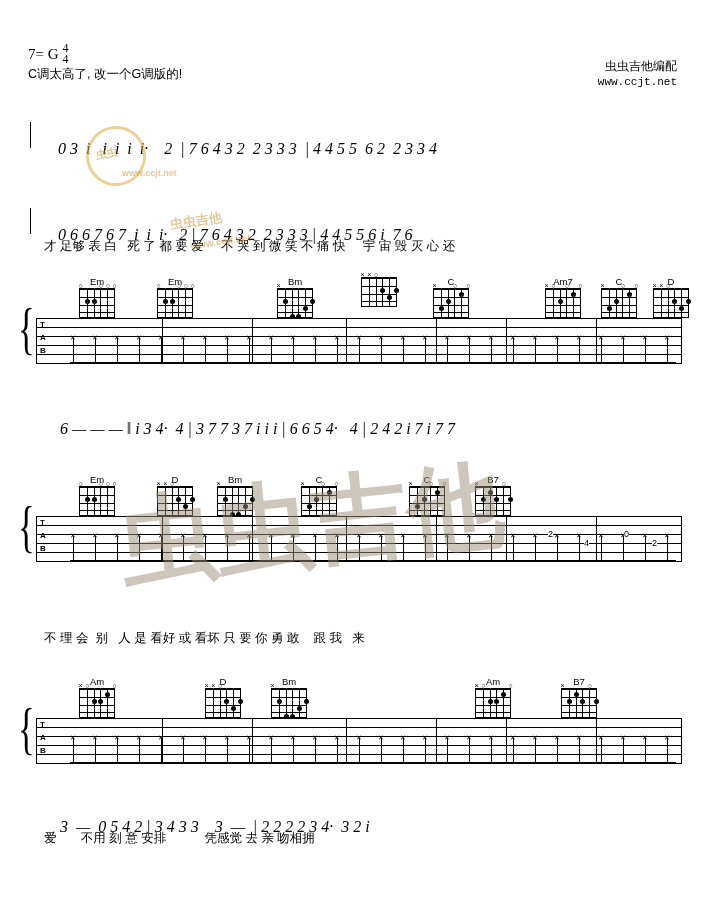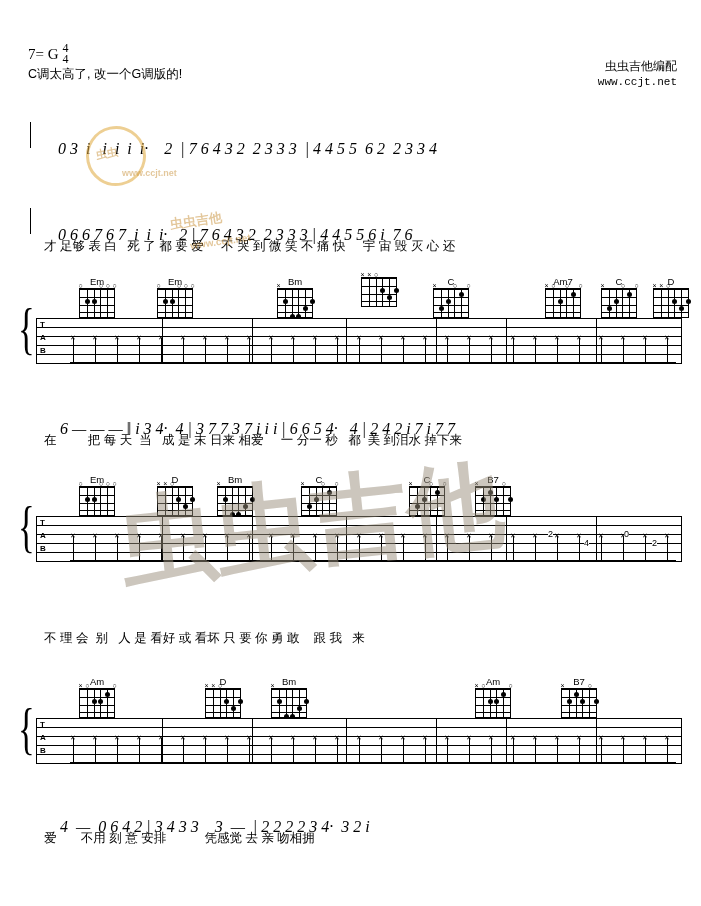--- a/index.html
+++ b/index.html
@@ -637,21 +637,20 @@
       <div class="slash" style="left: 606px; top: 16px; font-size: 7px;">✕</div>
       <div class="stem" style="left: 609px; top: 20px; height: 24px;"></div>
       <div class="slash" style="left: 628px; top: 16px; font-size: 7px;">✕</div>
       <div class="stem" style="left: 631px; top: 20px; height: 24px;"></div>
       <div class="beam" style="left: 34px; top: 44px; width: 606px;"></div>
     </div>
 
   <div class="jianpu" style="left:44px;top:402px;">
     <span class="num">6 — — — ‖ i 3 4·  4 | 3 7 7 3 7 i i i | 6 6 5 4·   4 | 2 4 2 i 7 i 7 7</span>
   </div>
-  <div class="lyr" style="left:44px;top:432px;">在         把 每 天  当   成 是 末 日来 相爱     一 分一 秒   都  美 到泪水 掉下来</div>
 
   <div class="brace" style="left:18px;top:498px;">{</div>
   <div class="staff" id="staff2" style="left:36px;top:516px;width:646px;height:46px;">
       <div class="ln" style="top: 0px; width: 646px;"></div>
       <div class="ln" style="top: 9px; width: 646px;"></div>
       <div class="ln" style="top: 18px; width: 646px;"></div>
       <div class="ln" style="top: 27px; width: 646px;"></div>
       <div class="ln" style="top: 36px; width: 646px;"></div>
       <div class="ln" style="top: 45px; width: 646px;"></div>
       <div class="vbar" style="left: 0px; top: 0px; height: 45px;"></div>
@@ -802,21 +801,21 @@
       <div class="slash" style="left: 584px; top: 16px; font-size: 7px;">✕</div>
       <div class="stem" style="left: 587px; top: 20px; height: 24px;"></div>
       <div class="slash" style="left: 606px; top: 16px; font-size: 7px;">✕</div>
       <div class="stem" style="left: 609px; top: 20px; height: 24px;"></div>
       <div class="slash" style="left: 628px; top: 16px; font-size: 7px;">✕</div>
       <div class="stem" style="left: 631px; top: 20px; height: 24px;"></div>
       <div class="beam" style="left: 34px; top: 44px; width: 606px;"></div>
     </div>
 
   <div class="jianpu" style="left:44px;top:800px;">
-    <span class="num">4  —  0 6 4 2 | 3 4 3 3    3  —  | 2 2 2 2 3 4·  3 2 i</span>
+    <span class="num">3  —  0 5 4 2 | 3 4 3 3    3  —  | 2 2 2 2 3 4·  3 2 i</span>
   </div>
   <div class="lyr" style="left:44px;top:830px;">爱       不用 刻 意 安排           凭感觉 去 亲 吻相拥</div>
 
   <div class="wm-big">
     <span style="left:0;top:10px;font-size:96px;transform:rotate(-6deg);">虫虫吉他</span>
   </div>
 
 
 </div>
 

